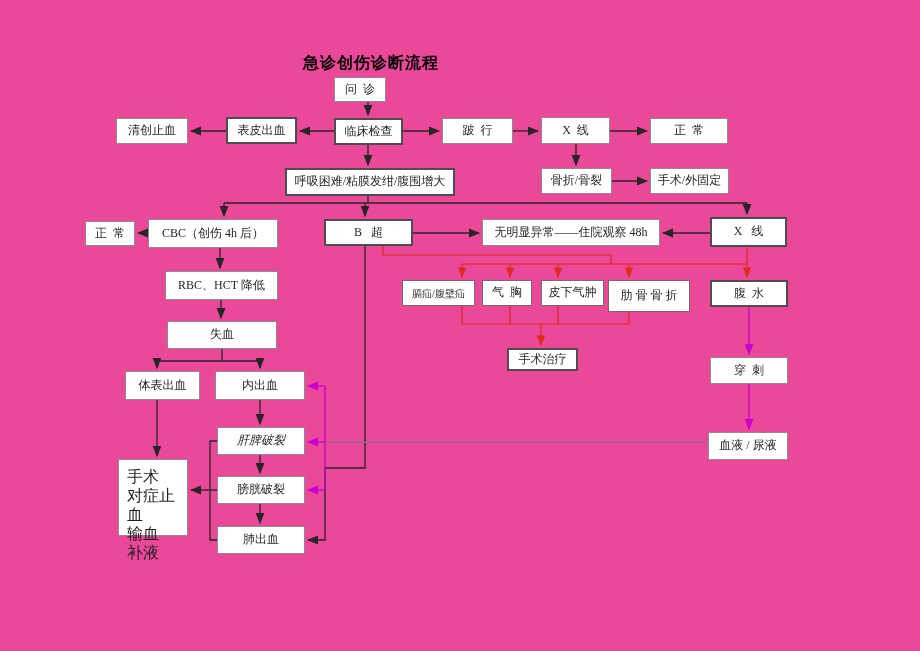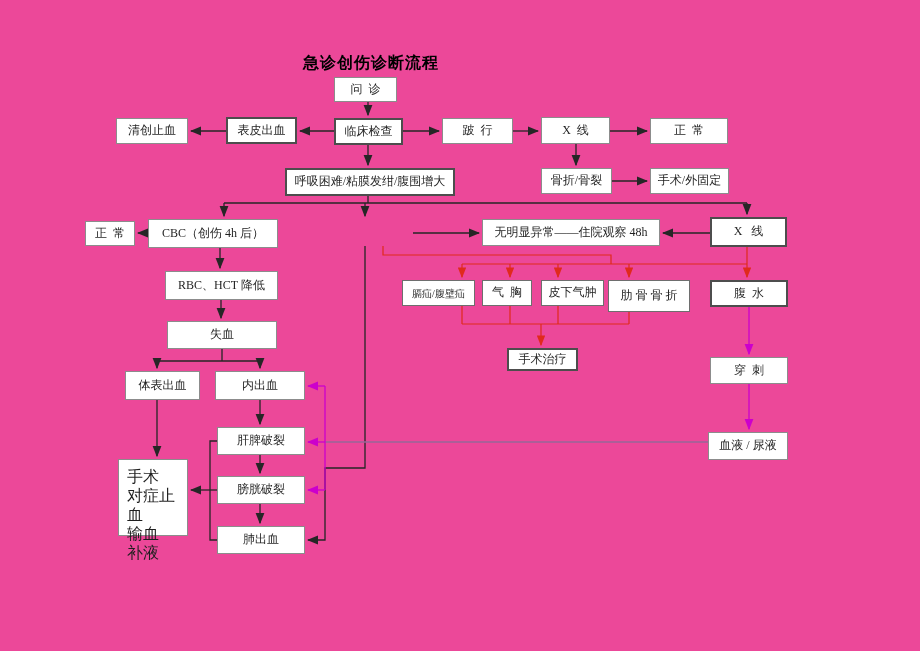--- a/index.html
+++ b/index.html
@@ -85,53 +85,54 @@
       <path d="M749,384 V429" marker-end="url(#am)"></path>
       <path d="M325,386 V490"></path>
       <path d="M325,386 H308" marker-end="url(#am)"></path>
       <path d="M325,442 H308" marker-end="url(#am)"></path>
       <path d="M325,490 H308" marker-end="url(#am)"></path>
     </g>
   </svg>
 
   <div id="title">急诊创伤诊断流程</div>
 
-  <div class="node" style="left:334px;top:77px;width:63px;height:25px;">问  诊</div>
+  <div class="node" style="left:334px;top:77px;width:52px;height:25px;">问  诊</div>
 
   <div class="node" style="left:116px;top:118px;width:72px;height:26px;">清创止血</div>
   <div class="node bold" style="left:226px;top:117px;width:71px;height:27px;">表皮出血</div>
   <div class="node bold" style="left:334px;top:118px;width:69px;height:27px;">临床检查</div>
   <div class="node" style="left:442px;top:118px;width:71px;height:26px;">跛  行</div>
   <div class="node" style="left:541px;top:117px;width:69px;height:27px;">X  线</div>
   <div class="node" style="left:650px;top:118px;width:78px;height:26px;">正  常</div>
 
   <div class="node bold" style="left:285px;top:168px;width:170px;height:28px;">呼吸困难/粘膜发绀/腹围增大</div>
   <div class="node" style="left:541px;top:168px;width:71px;height:26px;">骨折/骨裂</div>
   <div class="node" style="left:650px;top:168px;width:79px;height:26px;">手术/外固定</div>
 
   <div class="node" style="left:85px;top:221px;width:50px;height:25px;">正  常</div>
   <div class="node" style="left:148px;top:219px;width:130px;height:29px;">CBC（创伤 4h 后）</div>
+  <div class="node bold" style="left:324px;top:219px;width:89px;height:27px;">B   超</div>
   <div class="node" style="left:482px;top:219px;width:178px;height:27px;">无明显异常——住院观察 48h</div>
   <div class="node bold" style="left:710px;top:217px;width:77px;height:30px;">X   线</div>
 
   <div class="node" style="left:165px;top:271px;width:113px;height:29px;">RBC、HCT 降低</div>
   <div class="node dark small" style="left:402px;top:280px;width:73px;height:26px;">膈疝/腹壁疝</div>
   <div class="node dark" style="left:482px;top:280px;width:50px;height:26px;">气  胸</div>
   <div class="node dark" style="left:541px;top:280px;width:63px;height:26px;">皮下气肿</div>
   <div class="node dark" style="left:608px;top:280px;width:82px;height:32px;">肋 骨 骨 折</div>
   <div class="node bold" style="left:710px;top:280px;width:78px;height:27px;">腹  水</div>
 
   <div class="node" style="left:167px;top:321px;width:110px;height:28px;">失血</div>
   <div class="node bold" style="left:507px;top:348px;width:71px;height:23px;">手术治疗</div>
   <div class="node" style="left:710px;top:357px;width:78px;height:27px;">穿  刺</div>
 
   <div class="node" style="left:125px;top:371px;width:75px;height:29px;">体表出血</div>
   <div class="node" style="left:215px;top:371px;width:90px;height:29px;">内出血</div>
 
-  <div class="node" style="left:217px;top:427px;width:88px;height:28px;">肝脾破裂</div>
+  <div class="node" style="left:217px;top:427px;width:88px;height:28px;font-style:italic;">肝脾破裂</div>
   <div class="node" style="left:708px;top:432px;width:80px;height:28px;">血液 / 尿液</div>
   <div class="node" style="left:217px;top:476px;width:88px;height:28px;">膀胱破裂</div>
   <div class="node" style="left:217px;top:526px;width:88px;height:28px;">肺出血</div>
 
   <div class="node multiline" style="left:118px;top:459px;width:70px;height:77px;">
     <span>手术</span>
     <span>对症止血</span>
     <span>输血</span>
     <span>补液</span>
   </div>

